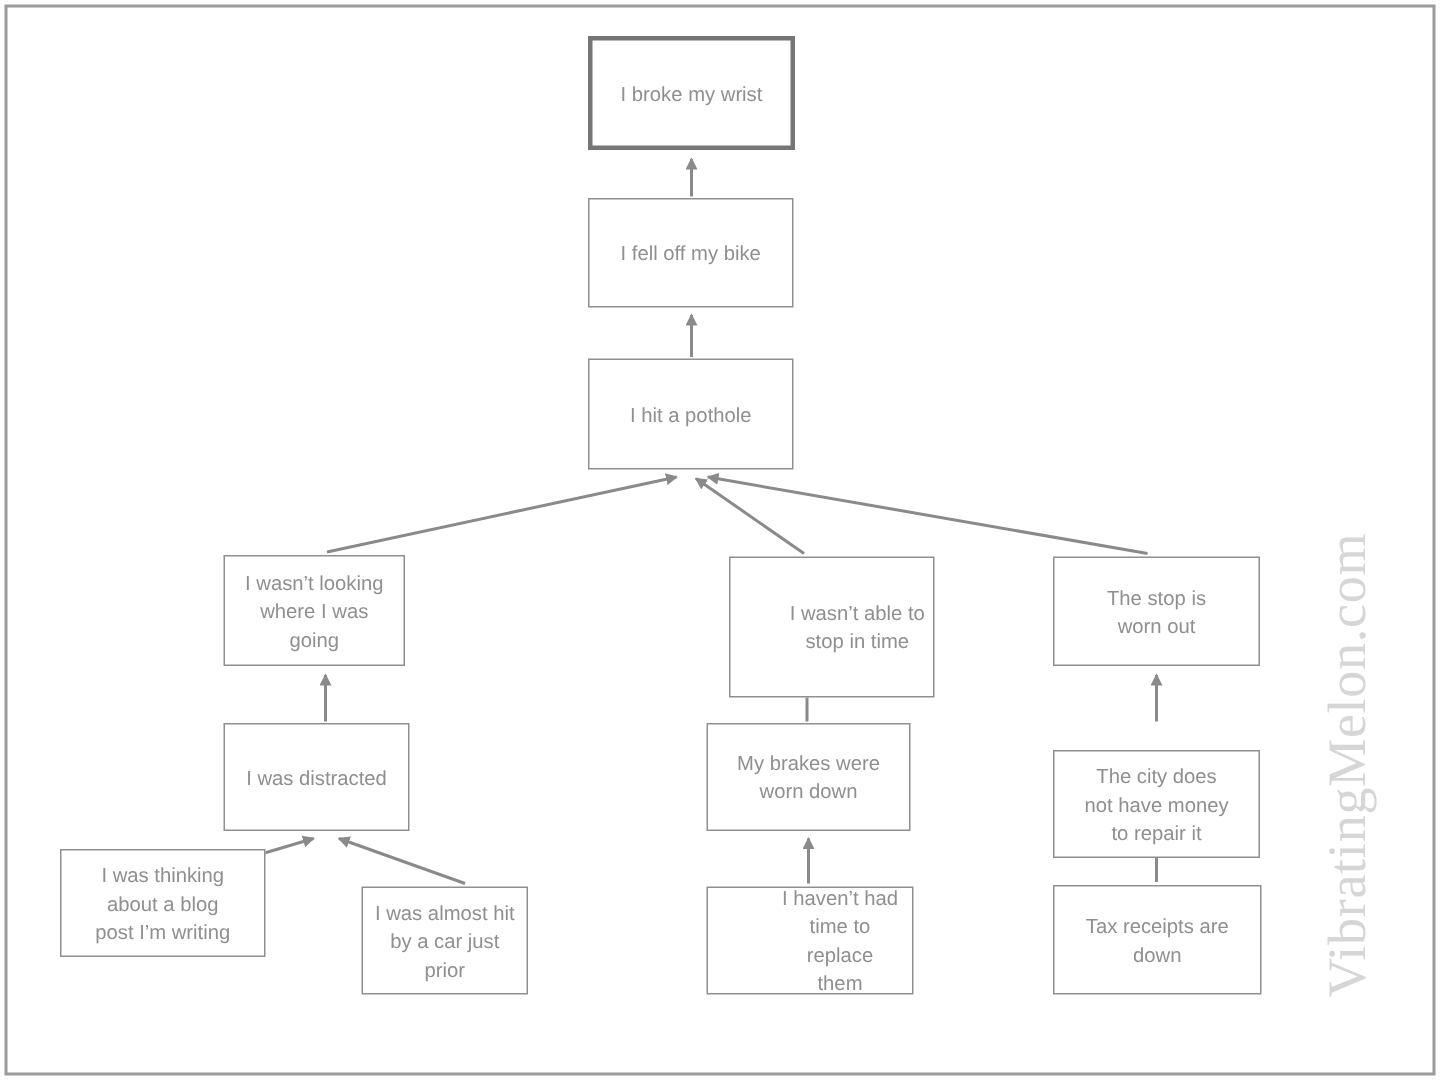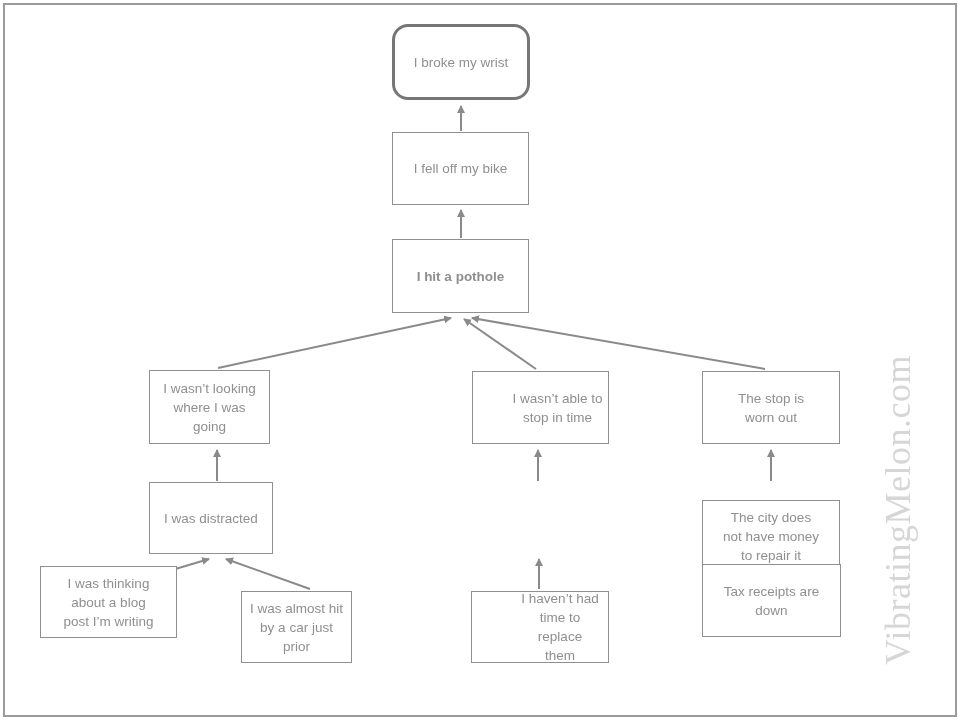--- a/index.html
+++ b/index.html
@@ -71,27 +71,27 @@
       <line x1="217" y1="481" x2="217" y2="450" marker-end="url(#ah)"></line>
       <line x1="108" y1="589" x2="209" y2="559" marker-end="url(#ah)"></line>
       <line x1="310" y1="589" x2="226" y2="559" marker-end="url(#ah)"></line>
       <line x1="538" y1="481" x2="538" y2="450" marker-end="url(#ah)"></line>
       <line x1="539" y1="589" x2="539" y2="559" marker-end="url(#ah)"></line>
       <line x1="771" y1="481" x2="771" y2="450" marker-end="url(#ah)"></line>
       <line x1="771" y1="588" x2="771" y2="559" marker-end="url(#ah)"></line>
     </g>
   </svg>
 
-  <div class="node root" style="left:392px; top:24px;  width:138px; height:76px;border-radius:16px;">
+  <div class="node root" style="left:392px; top:24px;  width:138px; height:76px;">
     <span class="lbl">I broke my wrist</span>
   </div>
   <div class="node" style="left:392px; top:132px; width:137px; height:73px;justify-content:center;">
     <span class="lbl">I fell off my bike</span>
   </div>
-  <div class="node" style="left:392px; top:239px; width:137px; height:74px;font-weight:bold;">
+  <div class="node" style="left:392px; top:239px; width:137px; height:74px;">
     <span class="lbl">I hit a pothole</span>
   </div>
 
   <div class="node" style="left:149px; top:370px; width:121px; height:74px;">
     <span class="lbl">I wasn’t looking
 where I was
 going</span>
   </div>
   <div class="node" style="left:149px; top:482px; width:124px; height:72px;">
     <span class="lbl">I was distracted</span>
@@ -100,38 +100,42 @@
     <span class="lbl">I was thinking
 about a blog
 post I’m writing</span>
   </div>
   <div class="node" style="left:241px; top:591px; width:111px; height:72px;">
     <span class="lbl">I was almost hit
 by a car just
 prior</span>
   </div>
 
-  <div class="node" style="left:472px; top:371px; width:137px; height:73px;padding-left:34px;">
+  <div class="node" style="left:486px; top:371px; width:137px; height:94px;padding-left:34px;">
     <span class="lbl">I wasn’t able to
 stop in time</span>
+  </div>
+  <div class="node" style="left:471px; top:482px; width:136px; height:72px;">
+    <span class="lbl">My brakes were
+worn down</span>
   </div>
   <div class="node" style="left:471px; top:591px; width:138px; height:72px;padding-left:40px;">
     <span class="lbl">I haven’t had
 time to replace
 them</span>
   </div>
 
   <div class="node" style="left:702px; top:371px; width:138px; height:73px;">
     <span class="lbl">The stop is
 worn out</span>
   </div>
   <div class="node" style="left:702px; top:500px; width:138px; height:72px;">
     <span class="lbl">The city does
 not have money
 to repair it</span>
   </div>
-  <div class="node" style="left:702px; top:564px; width:139px; height:73px;text-align:center;">
+  <div class="node" style="left:702px; top:590px; width:139px; height:73px;text-align:center;">
     <span class="lbl">Tax receipts are
 down</span>
   </div>
 
   <div class="watermark">VibratingMelon.com</div>
 </div>
 
 </body></html>

